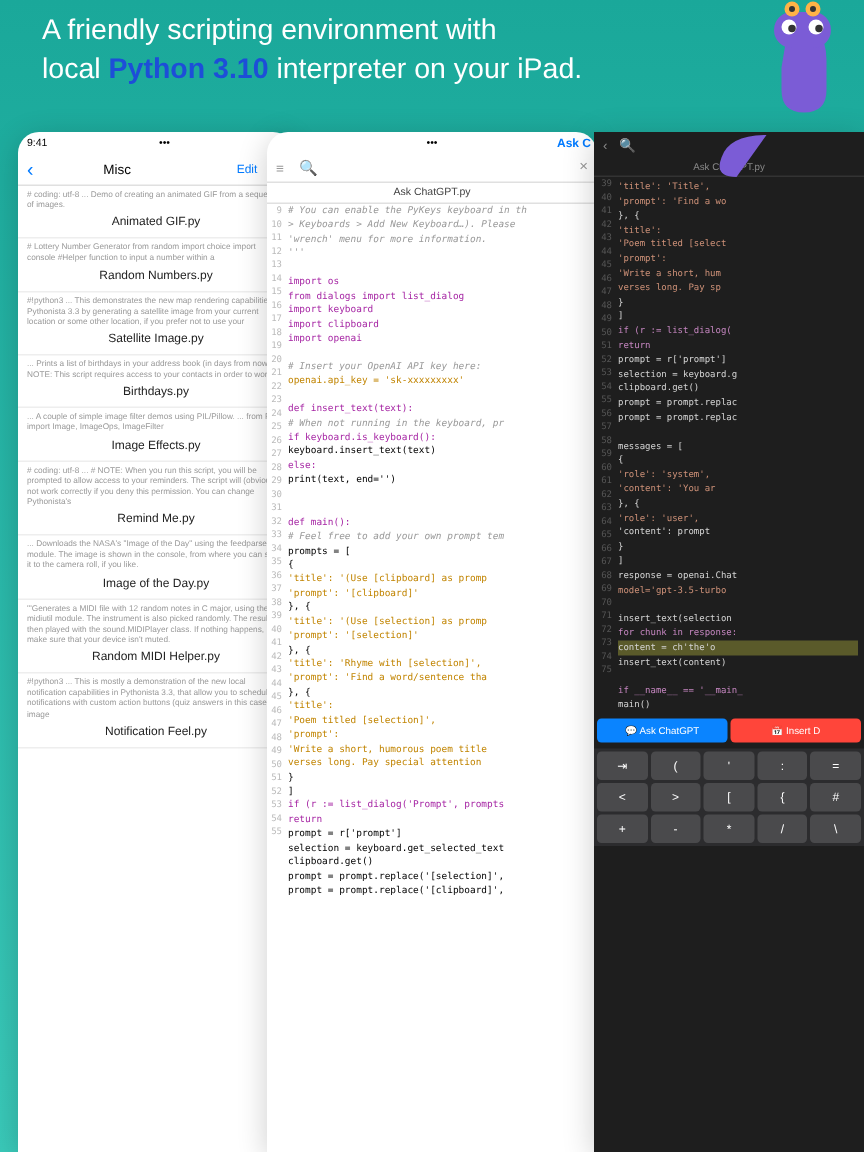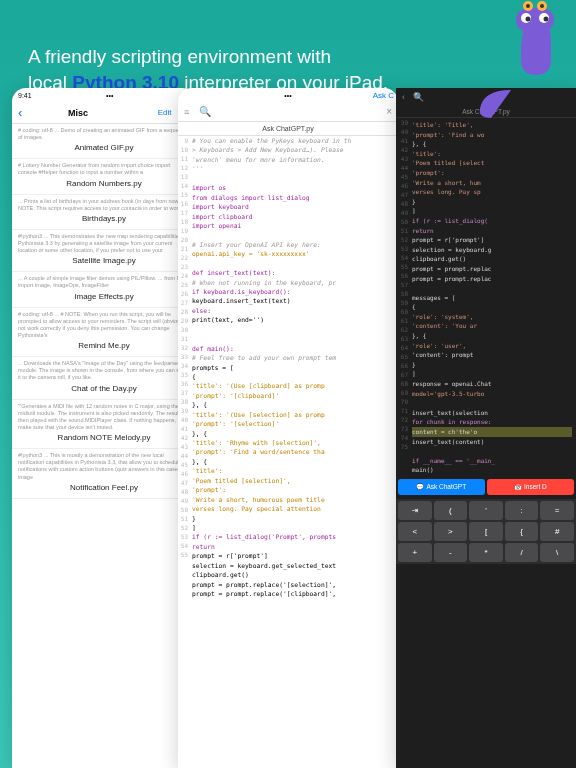--- a/index.html
+++ b/index.html
@@ -9,23 +9,22 @@
   background: linear-gradient(180deg, #1aa89a 0%, #3ac9b9 100%);
   font-family: -apple-system, BlinkMacSystemFont, "Helvetica Neue", sans-serif;
   overflow: hidden;
   position: relative;
 }
 .headline {
   color: #fff;
   font-size: 19px;
   font-weight: 400;
   text-align: left;
-  padding: 20px 28px 16px 28px;
+  padding: 8px 28px 16px 28px;
   line-height: 1.35;
-  margin-top: 24px;
 }
 .headline .orange { color: #1d4ed8; font-weight: 600; }
 .snake {
   position: absolute;
   top: 0; right: 0;
   width: 120px; height: 120px;
   z-index: 10;
 }
 .panels { position: absolute; top: 88px; left: 0; display: flex; }
 .panel {
@@ -34,21 +33,21 @@
   box-shadow: 0 4px 20px rgba(0,0,0,0.2);
   overflow: hidden;
   position: relative;
 }
 .panel-left { width: 184px; height: 680px; margin-left: 12px; font-size: 6.5px; }
 .panel-mid { width: 220px; height: 680px; margin-left: -18px; margin-top: 0; font-size: 7px; z-index: 2; }
 .panel-right { width: 180px; height: 680px; margin-left: -2px; margin-top: 0; background: #1e1e1e; z-index: 3; border-radius: 0; }
 .status-bar { height: 14px; display: flex; justify-content: space-between; align-items: center; padding: 2px 6px; font-size: 7px; color: #000; }
 .nav-bar { height: 22px; display: flex; align-items: center; justify-content: space-between; padding: 0 6px; border-bottom: 0.5px solid #e0e0e0; }
 .nav-back { color: #007aff; font-size: 13px; font-weight: 300; }
-.nav-title { font-weight: 700; font-size: 9px; }
+.nav-title { font-weight: 400; font-size: 9px; }
 .nav-edit { color: #007aff; font-size: 8px; margin-left: 24px; }
 .nav-search { color: #007aff; font-size: 10px; }
 .file-list { padding: 0; }
 .file-item { border-bottom: 0.5px solid #eee; padding: 3px 6px 6px 6px; }
 .file-name { text-align: center; font-size: 8px; color: #222; margin-top: 2px; }
 .file-comment { color: #999; font-size: 5.5px; line-height: 1.3; }
 .editor-tabs { height: 20px; display: flex; align-items: center; padding: 0 6px; border-bottom: 0.5px solid #e0e0e0; gap: 10px; }
 .tab-icon { color: #999; font-size: 9px; }
 .tab-search { color: #007aff; font-size: 10px; }
 .tab-close { color: #999; font-size: 10px; margin-left: auto;}
@@ -66,21 +65,21 @@
 .dark-top { height: 18px; display: flex; align-items: center; padding: 0 6px; gap: 8px; }
 .dark-top span { color: #888; font-size: 9px; }
 .dark-title { text-align: center; color: #888; font-size: 6.5px; padding: 2px; border-bottom: 0.5px solid #333;}
 .dark-buttons { display: flex; gap: 2px; padding: 2px; }
 .dark-btn { flex: 1; font-size: 6.5px; padding: 4px 2px; border-radius: 3px; text-align: center; color: #fff; }
 .btn-blue { background: #0a84ff; }
 .btn-red { background: #ff453a; }
 .keyboard { display: grid; grid-template-columns: repeat(5, 1fr); gap: 2px; padding: 2px; background: #2c2c2e; margin-top: 2px; }
 .key { background: #4a4a4c; color: #fff; text-align: center; font-size: 8px; padding: 5px 0; border-radius: 3px; }
 .truncate { overflow: hidden; white-space: nowrap; text-overflow: clip; }
-.right-tabs { position: absolute; top: 0; right: 4px; color: #007aff; font-size: 8px; padding-top: 3px;}
+.right-tabs { position: absolute; top: 0; right: 4px; color: #007aff; font-size: 8px; padding-top: 3px; font-weight: bold;}
 </style>
 </head>
 <body>
 
 <svg class="snake" viewBox="0 0 120 120">
   <path d="M 70 15 Q 95 15 95 40 L 95 60 Q 95 75 80 75 Q 65 75 65 60 L 65 45" fill="#7b5cd6" stroke="none"></path>
   <rect x="60" y="8" width="38" height="24" rx="12" fill="#7b5cd6"></rect>
   <circle cx="72" cy="6" r="5" fill="#ffb347"></circle>
   <circle cx="86" cy="6" r="5" fill="#ffb347"></circle>
   <circle cx="72" cy="6" r="2" fill="#333"></circle>
@@ -121,55 +120,55 @@
           <div class="file-name">Animated GIF.py</div>
         </div>
         <div class="file-item">
           <div class="file-comment"># Lottery Number Generator
 from random import choice
 import console
 #Helper function to input a number within a</div>
           <div class="file-name">Random Numbers.py</div>
         </div>
         <div class="file-item">
-          <div class="file-comment">...
-Prints a list of birthdays in your address book (in days from now).
-
-NOTE: This script requires access to your contacts in order to work.</div>
-          <div class="file-name">Birthdays.py</div>
-        </div>
-        <div class="file-item">
           <div class="file-comment">#!python3
 ...
 This demonstrates the new map rendering capabilities in Pythonista 3.3 by generating a satellite image from your current location or some other location, if you prefer not to use your</div>
           <div class="file-name">Satellite Image.py</div>
+        </div>
+        <div class="file-item">
+          <div class="file-comment">...
+Prints a list of birthdays in your address book (in days from now).
+
+NOTE: This script requires access to your contacts in order to work.</div>
+          <div class="file-name">Birthdays.py</div>
         </div>
         <div class="file-item">
           <div class="file-comment">...
 A couple of simple image filter demos using PIL/Pillow.
 ...
 from PIL import Image, ImageOps, ImageFilter</div>
           <div class="file-name">Image Effects.py</div>
         </div>
         <div class="file-item">
           <div class="file-comment"># coding: utf-8
 ...
 # NOTE: When you run this script, you will be prompted to allow access to your reminders. The script will (obviously) not work correctly if you deny this permission. You can change Pythonista's</div>
           <div class="file-name">Remind Me.py</div>
         </div>
         <div class="file-item">
           <div class="file-comment">...
 Downloads the NASA's "Image of the Day" using the feedparser module.
 The image is shown in the console, from where you can save it to the camera roll, if you like.</div>
-          <div class="file-name">Chat of the Day.py</div>
+          <div class="file-name">Image of the Day.py</div>
         </div>
         <div class="file-item">
           <div class="file-comment">'''Generates a MIDI file with 12 random notes in C major, using the midiutil module. The instrument is also picked randomly. The result is then played with the sound.MIDIPlayer class.
 If nothing happens, make sure that your device isn't muted.</div>
-          <div class="file-name">Random NOTE Melody.py</div>
+          <div class="file-name">Random MIDI Helper.py</div>
         </div>
         <div class="file-item">
           <div class="file-comment">#!python3
 ...
 This is mostly a demonstration of the new local notification capabilities in Pythonista 3.3, that allow you to schedule notifications with custom action buttons (quiz answers in this case), image</div>
           <div class="file-name">Notification Feel.py</div>
         </div>
       </div>
 </div>
 

